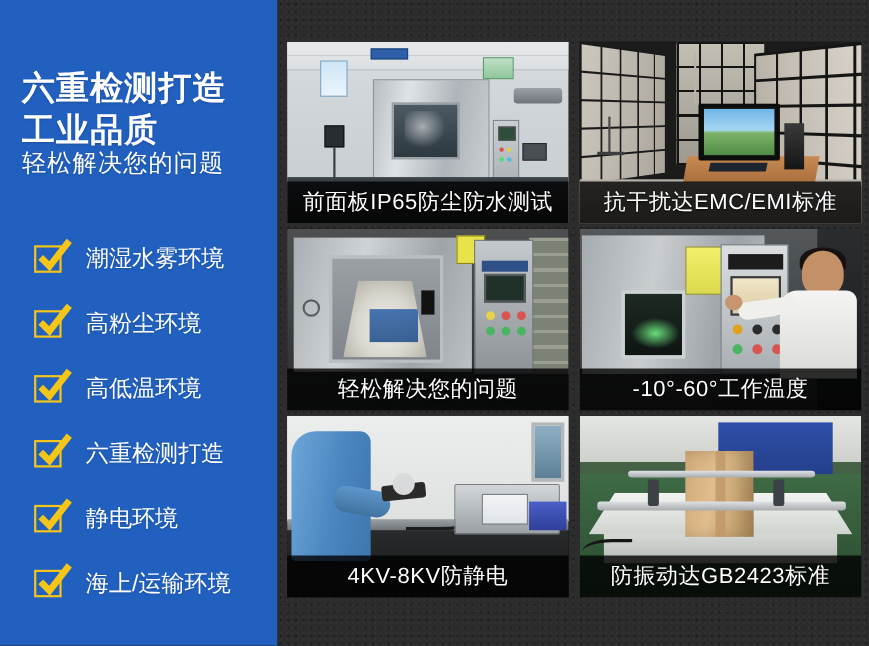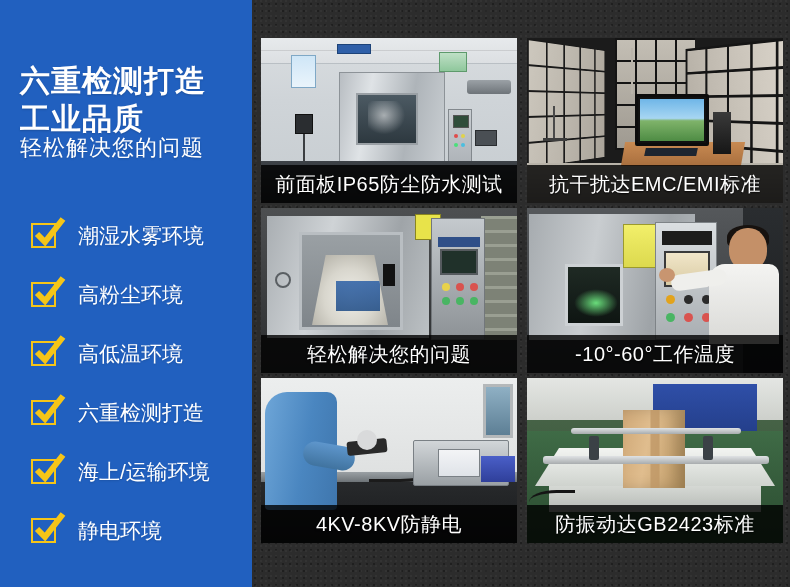--- a/index.html
+++ b/index.html
@@ -321,31 +321,31 @@
         <span class="feature-label">六重检测打造</span>
       </li>
 
       <li class="feature-item">
         <span class="check-icon">
           <span class="box"></span>
           <svg viewBox="0 0 34 34">
               <path d="M5 17 L13 25 L31 2" fill="none" stroke="#f5c518" stroke-width="6"></path>
             </svg>
         </span>
+        <span class="feature-label">静电环境</span>
+      </li>
+
+      <li class="feature-item">
+        <span class="check-icon">
+          <span class="box"></span>
+          <svg viewBox="0 0 34 34">
+              <path d="M5 17 L13 25 L31 2" fill="none" stroke="#f5c518" stroke-width="6"></path>
+            </svg>
+        </span>
         <span class="feature-label">海上/运输环境</span>
-      </li>
-
-      <li class="feature-item">
-        <span class="check-icon">
-          <span class="box"></span>
-          <svg viewBox="0 0 34 34">
-              <path d="M5 17 L13 25 L31 2" fill="none" stroke="#f5c518" stroke-width="6"></path>
-            </svg>
-        </span>
-        <span class="feature-label">静电环境</span>
       </li>
 
     </ul>
   </aside>
 
   <section id="photo-grid">
 
     <figure class="tile">
       <div class="tile-photo ph1">
         <span class="ceiling"></span>

